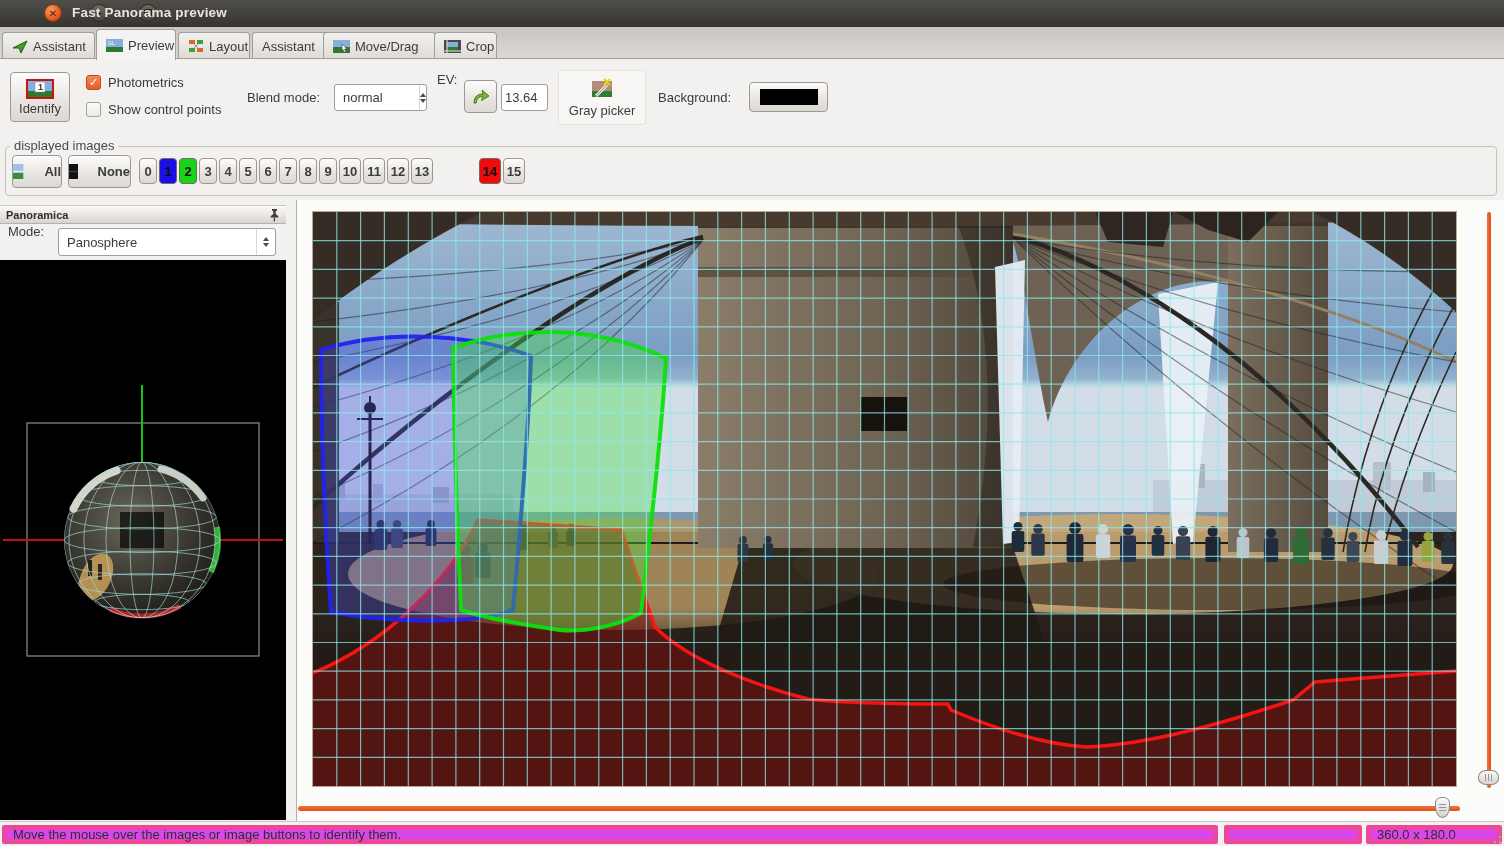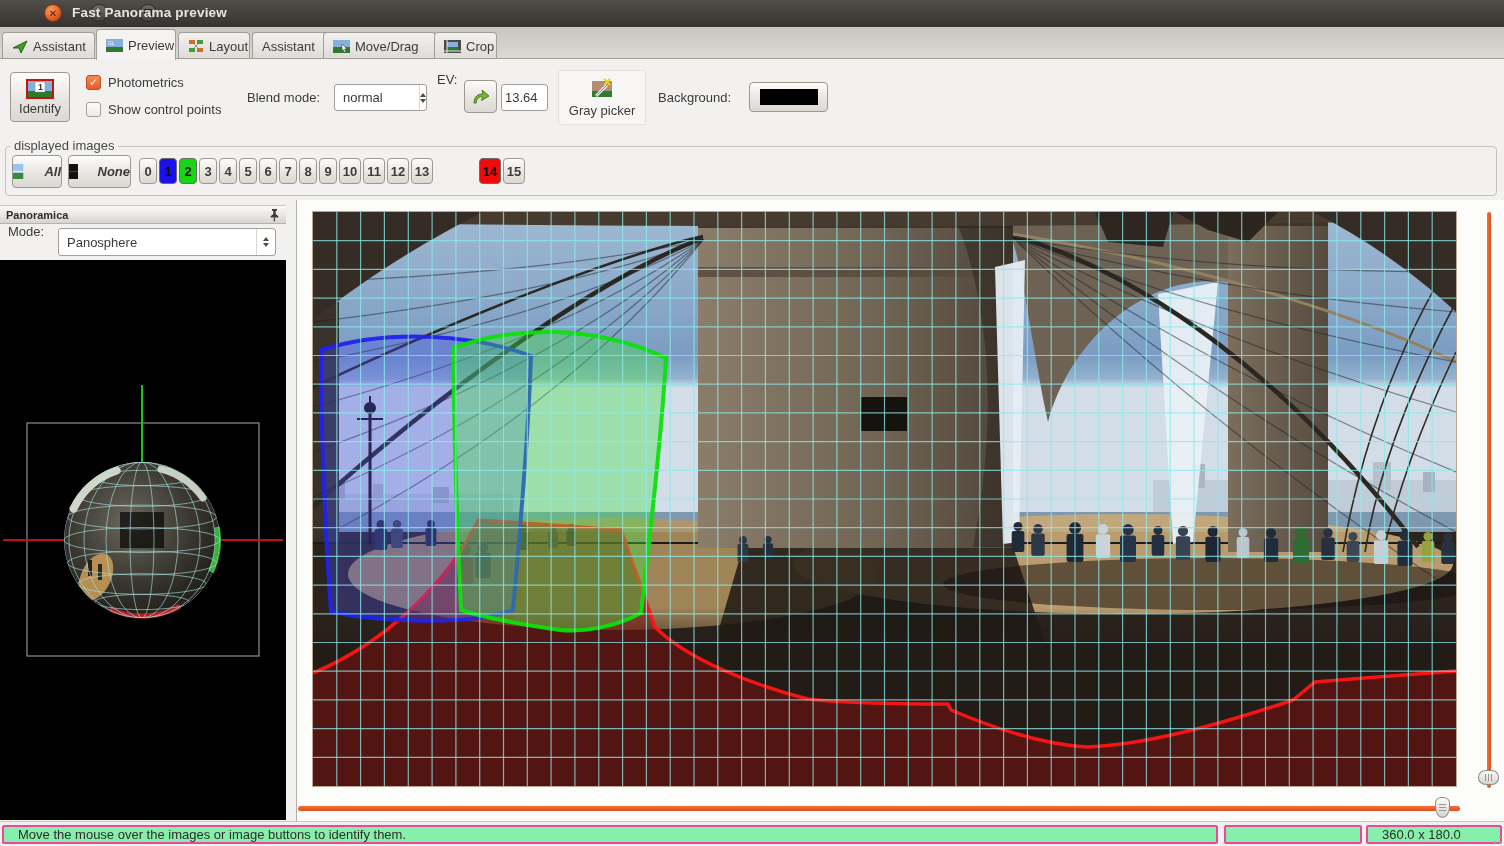--- a/index.html
+++ b/index.html
@@ -42,21 +42,21 @@
   .arrd{width:0;height:0;border-left:3.5px solid transparent;border-right:3.5px solid transparent;border-top:4.5px solid #4b4b4b;}
   .evbtn{position:absolute;left:464px;top:21px;width:33px;height:33px;display:flex;align-items:center;justify-content:center;}
   .graypicker{position:absolute;left:558px;top:11px;width:88px;height:55px;background:#f7f6f4;border:1px solid #e4e1dc;border-radius:3px;
     display:flex;flex-direction:column;align-items:center;justify-content:center;gap:2px;box-sizing:border-box;}
   .bgswatch{position:absolute;left:749px;top:23px;width:79px;height:30px;display:flex;align-items:center;justify-content:center;}
   .bgswatch .sw{width:58px;height:16px;background:#000;}
 
   
   .groupbox{position:absolute;left:5px;top:146px;width:1492px;height:50px;border:1px solid #c6c2bc;border-radius:4px;box-sizing:border-box;}
   .grouplabel{position:absolute;left:10px;top:138px;background:#f2f1f0;padding:0 4px;color:#4a4a4a;z-index:2;}
-  .imgbtn{position:absolute;top:155px;height:33px;display:flex;align-items:center;justify-content:center;gap:20px;font-weight:bold;color:#3b3b3b;font-style:italic;}
+  .imgbtn{position:absolute;top:155px;height:33px;display:flex;align-items:center;justify-content:center;gap:20px;font-weight:bold;color:#3b3b3b;}
   #numbtns{position:absolute;left:139px;top:158px;display:flex;gap:2px;}
   .numbtn{min-width:18px;height:26px;padding:0 2px;display:flex;align-items:center;justify-content:center;
     background:linear-gradient(#fdfcfb,#e7e4e0 60%,#dcd8d3);border:1px solid #9d9892;border-radius:4px;
     font-weight:bold;color:#3c3c3c;box-sizing:border-box;}
   .numbtn.wide{min-width:22px;}
   .numbtn.colored{color:#0c0c0c;border-color:#6e6a64;}
 
   
   .leftpanel{position:absolute;left:0;top:200px;width:286px;height:620px;background:#f2f1f0;}
   .phead{position:absolute;left:0;top:5px;width:286px;height:19px;background:linear-gradient(#fbfaf9,#d8d5d0);
@@ -75,22 +75,22 @@
     display:flex;flex-direction:column;align-items:center;justify-content:center;gap:2px;}
   .hhandle i{display:block;width:7px;height:1px;background:#9a968f;}
   .vtrack{position:absolute;left:1190px;top:12px;width:4px;height:576px;border-radius:3px;background:linear-gradient(90deg,#f4713a,#e04f1a);}
   .vhandle{position:absolute;left:1181px;top:570px;width:21px;height:15px;background:linear-gradient(#fbfaf9,#d6d3ce);
     border:1px solid #8e8a84;border-radius:8px 7px 7px 8px/7px 7px 7px 7px;box-sizing:border-box;
     display:flex;align-items:center;justify-content:center;gap:2px;}
   .vhandle i{display:block;width:1px;height:7px;background:#9a968f;}
 
   
   .statusbar{position:absolute;left:0;top:821px;width:1504px;height:25px;background:#f2f1f0;border-top:1px solid #cac6c0;box-sizing:border-box;}
-  .scell{position:absolute;top:3px;height:19px;border:2px solid #ec4899;border-radius:2px;background:#86efac;
-    box-sizing:border-box;display:flex;align-items:center;padding:0 14px;color:#2d2d2d;}
+  .scell{position:absolute;top:3px;height:19px;border:5px solid #ec4899;border-radius:2px;background:#d946ef;
+    box-sizing:border-box;display:flex;align-items:center;padding:0 6px;color:#2d2d2d;}
   .grip{position:absolute;right:2px;bottom:2px;width:12px;height:12px;
     background:radial-gradient(circle 1px at 10px 10px,#aaa6a0 99%,transparent),radial-gradient(circle 1px at 10px 5px,#aaa6a0 99%,transparent),radial-gradient(circle 1px at 5px 10px,#aaa6a0 99%,transparent);}
 </style>
 </head>
 <body>
 
 <div id="app">
 
   <div class="titlebar">
     <div class="wbtn close">✕</div>

